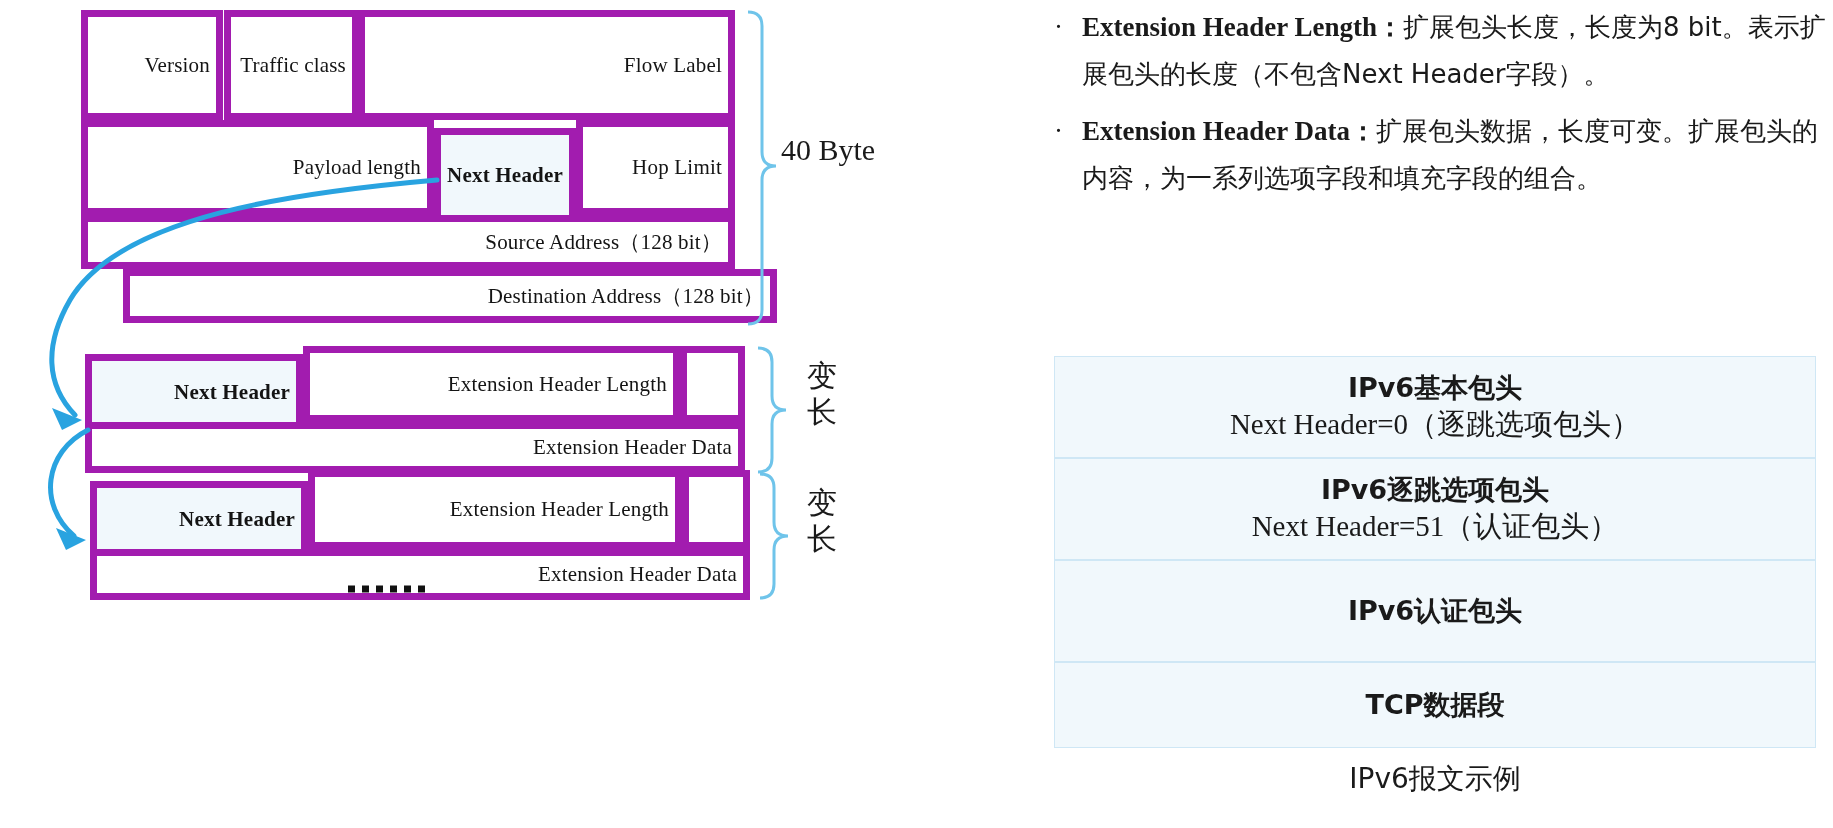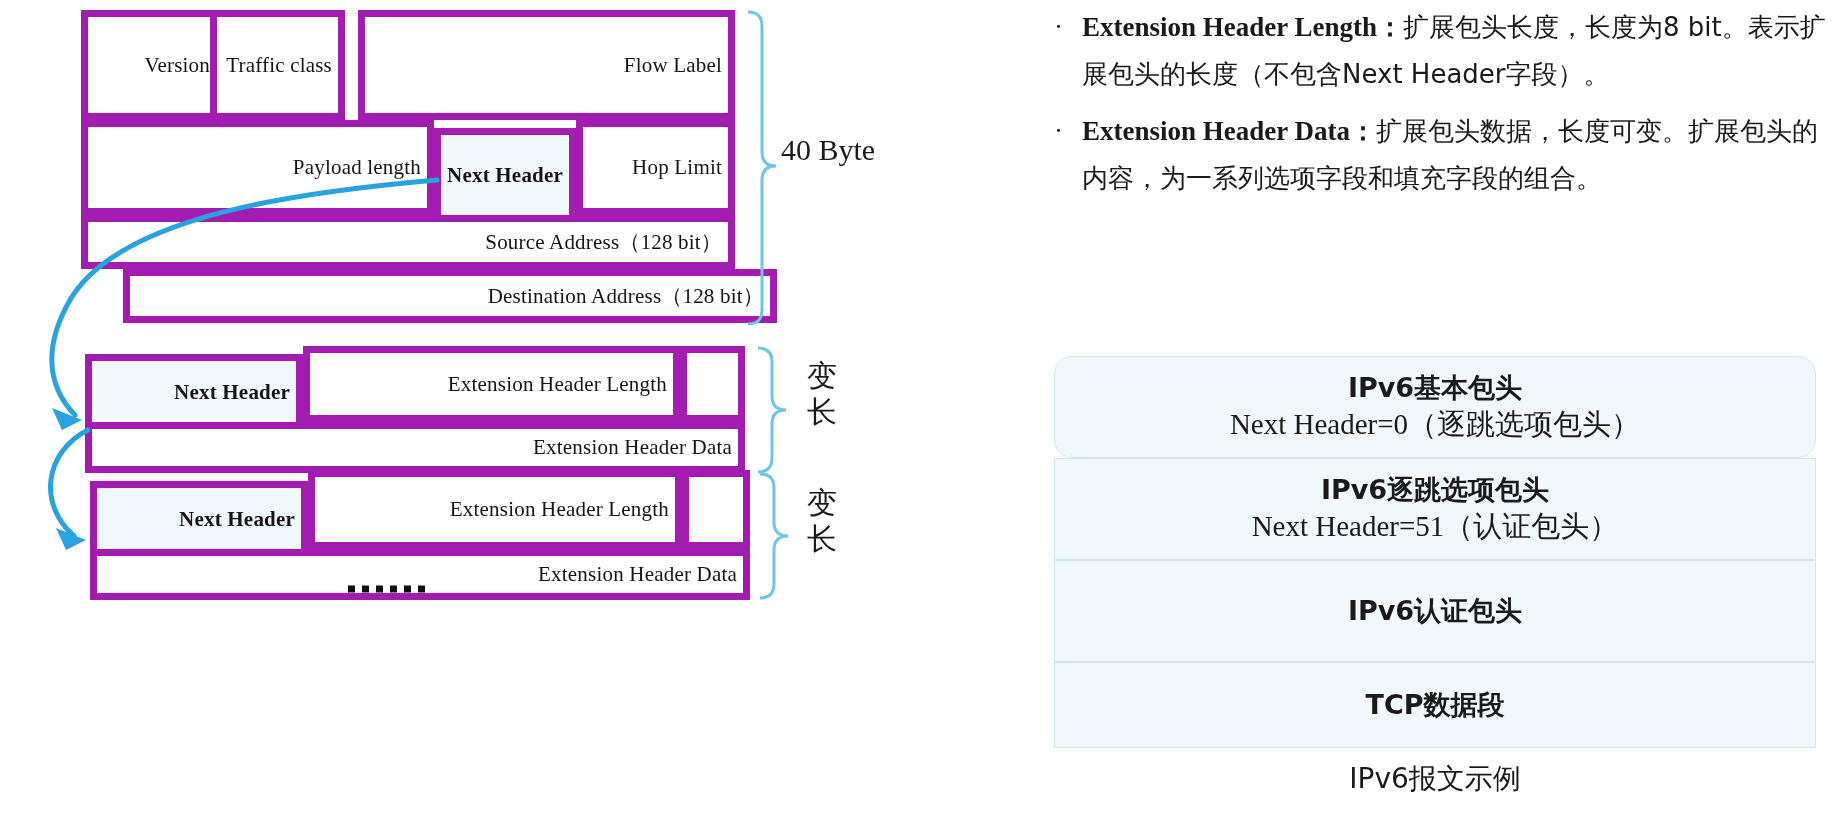--- a/index.html
+++ b/index.html
@@ -89,21 +89,21 @@
 </head>
 <body>
 
 <div class="stage">
 
   <div>
 
     <div class="cell" style="left:81px;top:10px;width:142px;height:110px;">
       <span>Version</span>
     </div>
-    <div class="cell" style="left:210px;top:10px;width:135px;height:110px;">
+    <div class="cell" style="left:224px;top:10px;width:135px;height:110px;">
       <span>Traffic class</span>
     </div>
     <div class="cell" style="left:358px;top:10px;width:377px;height:110px;">
       <span>Flow Label</span>
     </div>
 
     <div class="cell" style="left:81px;top:120px;width:353px;height:95px;">
       <span>Payload length</span>
     </div>
     <div class="cell fill bold" style="left:434px;top:120px;width:142px;height:95px;">
@@ -184,21 +184,21 @@
       <span class="dot">·</span>
       <b>Extension Header Length</b><b class="cn">：</b><span class="cn">扩展包头长度，长度为8 bit。表示扩展包头的长度（不包含Next Header字段）。</span>
     </div>
     <div class="bullet">
       <span class="dot">·</span>
       <b>Extension Header Data</b><b class="cn">：</b><span class="cn">扩展包头数据，长度可变。扩展包头的内容，为一系列选项字段和填充字段的组合。</span>
     </div>
   </div>
 
   <div>
-    <div class="ex-box" style="top:356px;height:102px;border-radius:18px;">
+    <div class="ex-box" style="top:356px;height:102px;">
       <div class="t1">IPv6基本包头</div>
       <div class="t2">Next Header=0（逐跳选项包头）</div>
     </div>
     <div class="ex-box" style="top:458px;height:102px;">
       <div class="t1">IPv6逐跳选项包头</div>
       <div class="t2">Next Header=51（认证包头）</div>
     </div>
     <div class="ex-box" style="top:560px;height:102px;text-align:right;">
       <div class="t1">IPv6认证包头</div>
     </div>

